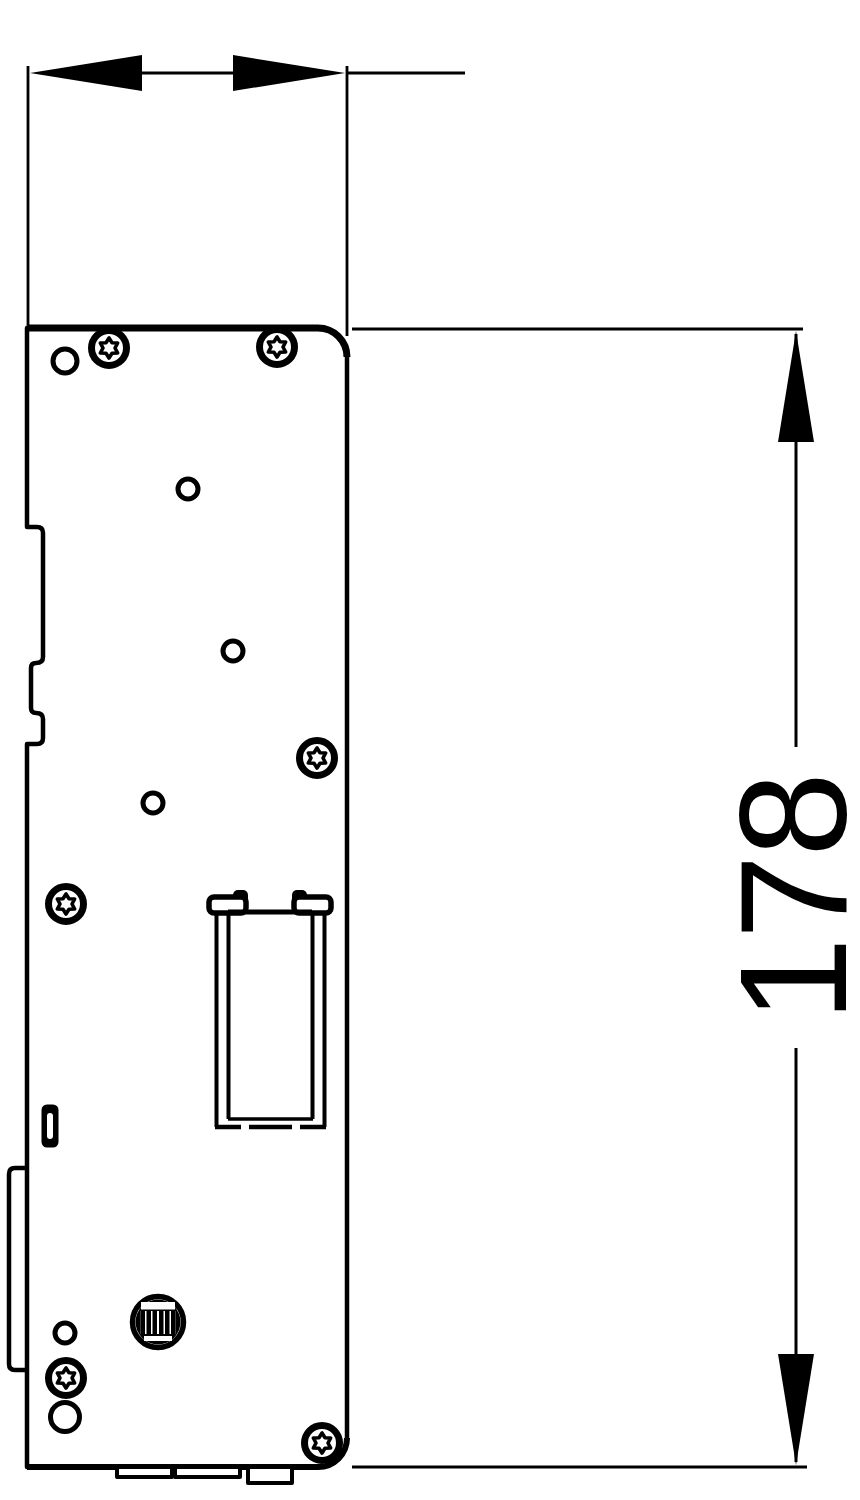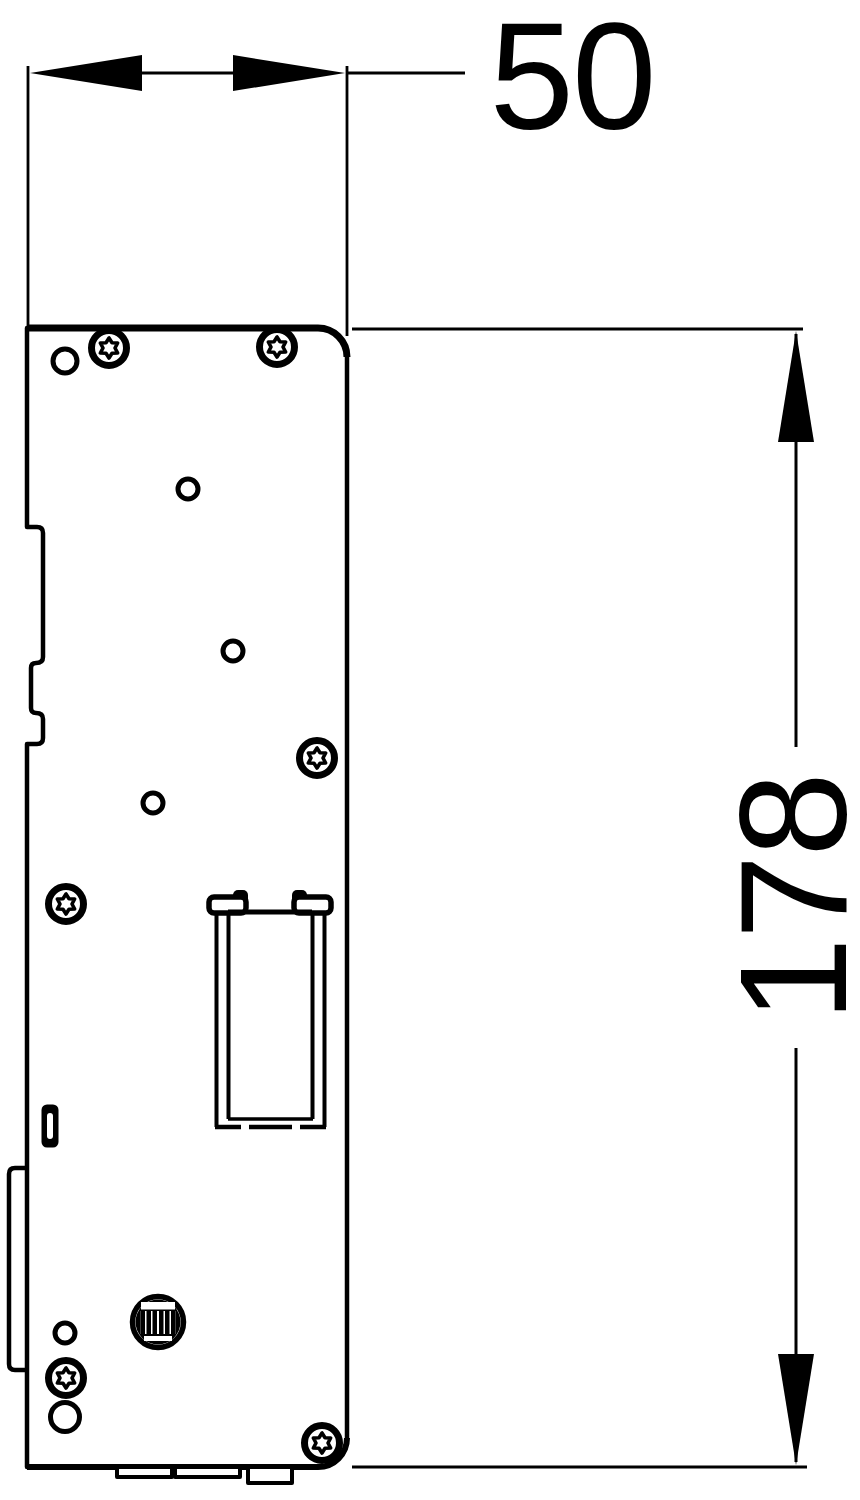--- a/index.html
+++ b/index.html
@@ -119,17 +119,16 @@
     <g fill="#fff" stroke="#000" stroke-width="5">
       <circle cx="65" cy="361" r="12"></circle>
       <circle cx="188" cy="489" r="10"></circle>
       <circle cx="233" cy="651" r="10"></circle>
       <circle cx="153" cy="803" r="10"></circle>
       <circle cx="65" cy="1333" r="10"></circle>
       <circle cx="65" cy="1417" r="14.5"></circle>
     </g>
   </svg>
 
-  <div class="dim-label" style="left:572px; top:76px;">50</div>
 
   <div class="dim-label vertical" style="left:793px; top:898px;">178</div>
 
 </div>
 
 </body></html>

